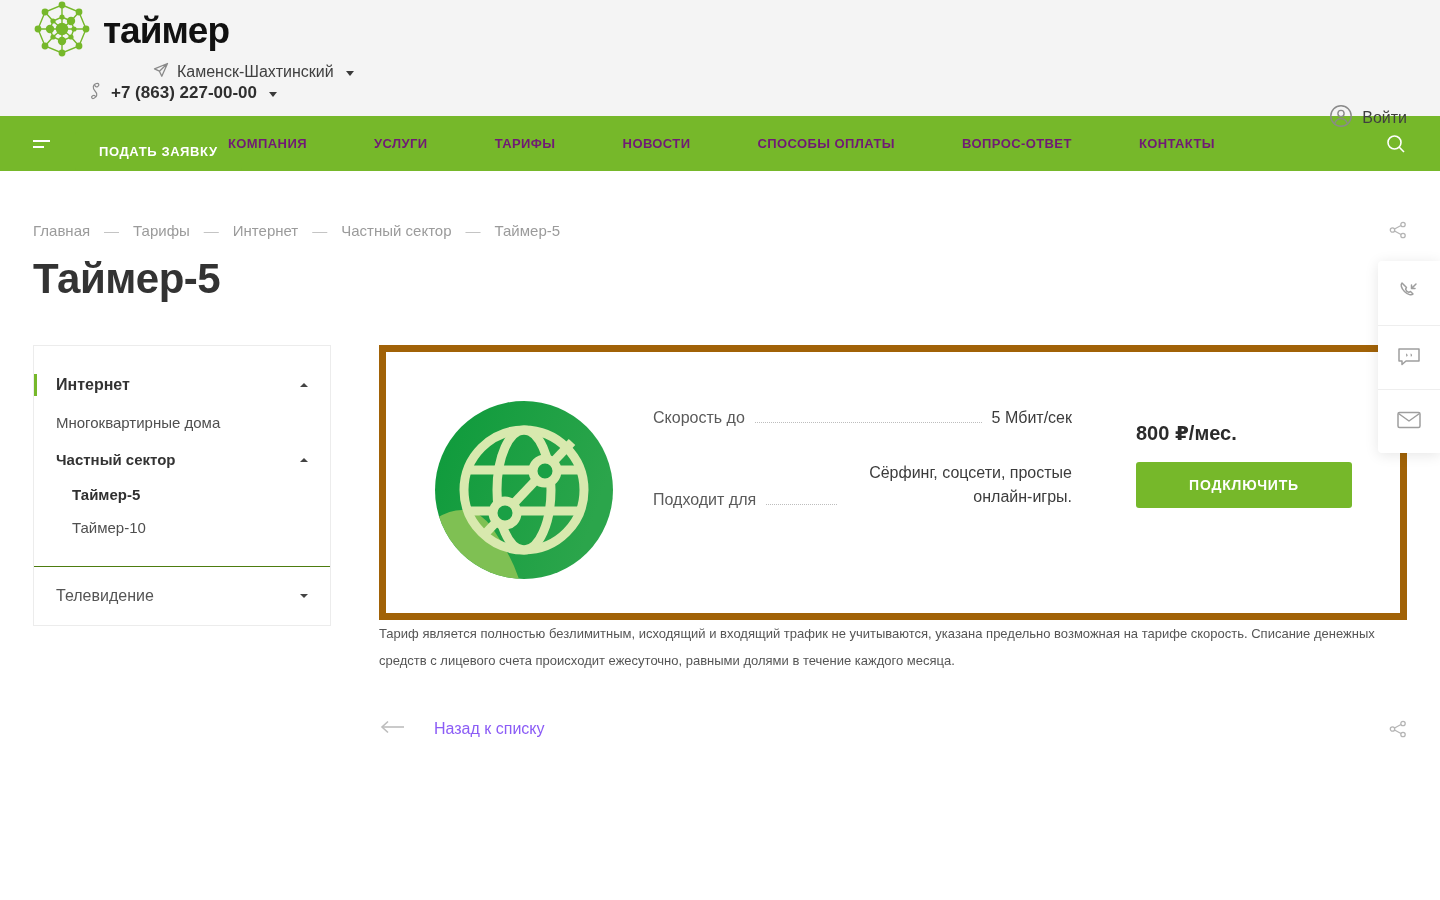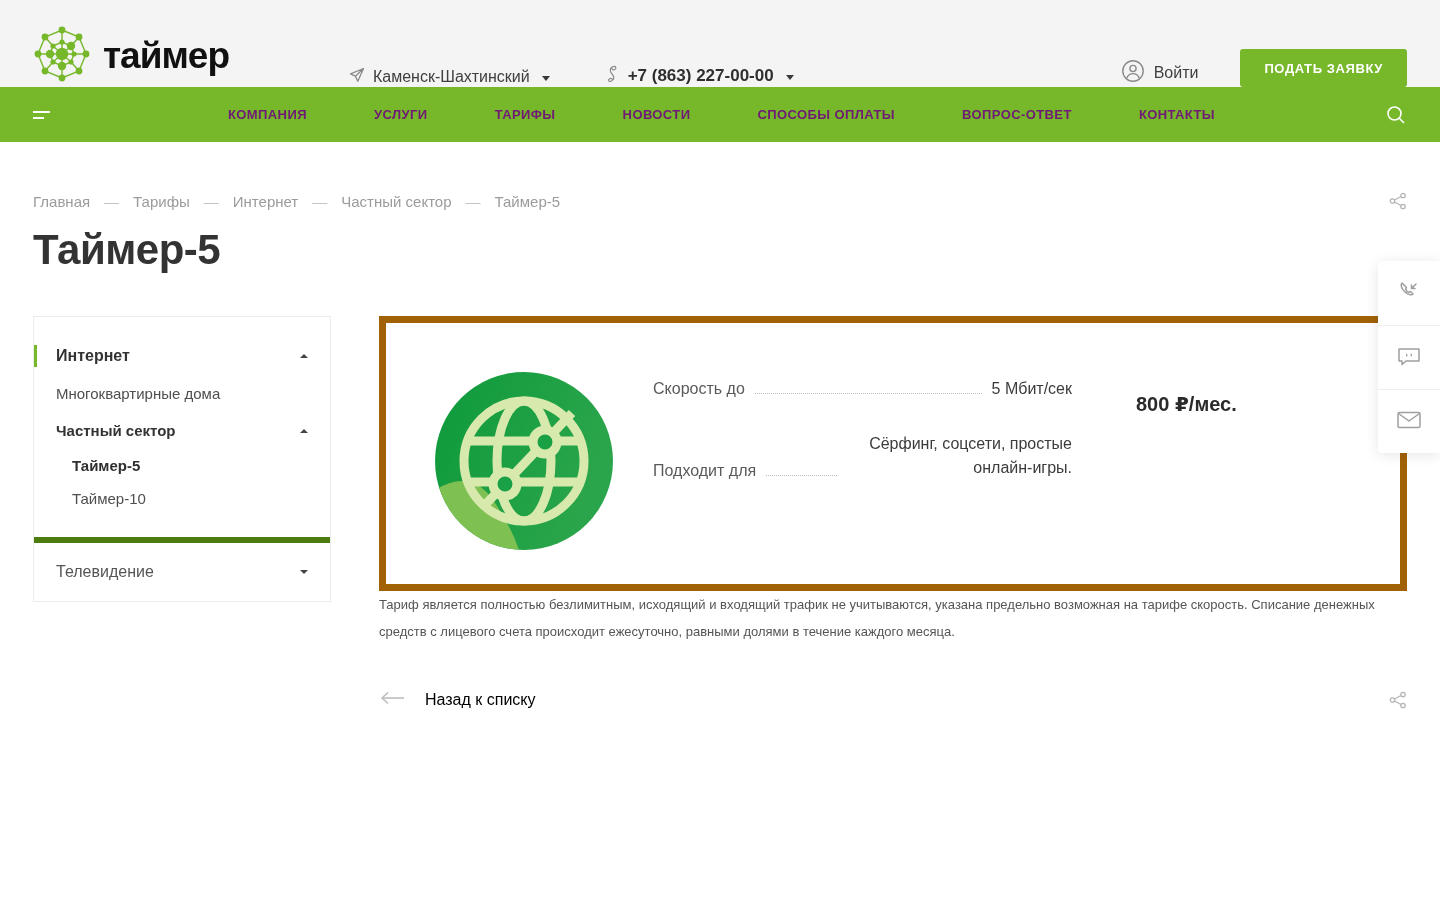--- a/index.html
+++ b/index.html
@@ -1,21 +1,21 @@
 <!DOCTYPE html>
 <html><head>
 <meta charset="utf-8">
 <style>
   * { margin:0; padding:0; box-sizing:border-box; }
   html,body { width:1440px; height:900px; overflow:hidden; background:#fff;
     font-family:"Liberation Sans","DejaVu Sans",sans-serif; }
   .page { position:relative; width:1440px; height:900px; }
 
   
-  .header { height:87px; background:#f4f4f4; display:flex; align-items:flex-end; padding:0 33px; }
+  .header { height:116px; background:#f4f4f4; display:flex; align-items:flex-start; padding:0 33px;flex-direction:column; }
   .logo { display:flex; align-items:center; gap:12px; cursor:pointer; }
   .logo-text { font-size:37px; font-weight:bold; color:#111; letter-spacing:-1px; }
   .hgroup { display:flex; align-items:center; gap:8px; }
   .city { margin-left:120px; }
   .city-label { font-size:16px; color:#3f3f3f; }
   .phone-wrap { margin-left:55px; }
   .phone-num { font-size:17px; font-weight:bold; color:#2f2f2f; }
   .caret { width:0; height:0; border-left:4px solid transparent; border-right:4px solid transparent;
     border-top:5px solid #3a3a3a; margin-left:4px; margin-top:2px; }
   .login { margin-left:auto; display:flex; align-items:center; gap:9px; cursor:pointer; }
@@ -51,21 +51,21 @@
   .side-row.head { font-size:16px; font-weight:bold; color:#333; }
   .accent-bar { position:absolute; left:0; top:8px; width:3px; height:22px; background:#76b82a; }
   .side-link { font-size:15px; color:#4f4f4f; }
   .side-sub { padding-left:8px; }
   .side-sub .side-row { padding:8px 22px 8px 30px; }
   .side-sub .active { font-weight:bold; color:#2f2f2f; }
   .caret-up { width:0; height:0; border-left:4px solid transparent; border-right:4px solid transparent;
     border-bottom:4px solid #444; margin-left:auto; }
   .caret-dn { width:0; height:0; border-left:4px solid transparent; border-right:4px solid transparent;
     border-top:4px solid #444; margin-left:auto; }
-  .side-sec2 { border-top:6px solid #4d7c0f; }
+  .side-sec2 { border-top:1px solid #4d7c0f; }
   .side-sec2 .side-row { padding:20px 22px; }
   .side-sec2 .side-link { font-size:16px; color:#555; }
 
   
   .card-col { flex:1; margin-left:48px; }
   .card { border:7px solid #a16207; height:275px; display:flex; padding:49px 48px 0 49px; }
   .globe-wrap { width:178px; height:178px; flex-shrink:0; }
   .info-col { flex:1; margin-left:40px; padding-top:8px; min-width:0; }
   .info-row { display:flex; align-items:flex-end; }
   .info-row + .info-row { margin-top:34px; }
@@ -75,21 +75,21 @@
   .fits-value { max-width:225px; line-height:24px; }
   .price-col { width:216px; flex-shrink:0; margin-left:64px; padding-top:20px; }
   .price { font-size:20px; font-weight:bold; color:#2b2b2b; }
   .connect-btn { margin-top:17px; width:216px; height:46px; background:#76b82a; color:#fff; border:none;
     border-radius:3px; font-size:14px; font-weight:bold; letter-spacing:.8px; cursor:pointer; font-family:inherit; }
 
   .descr { width:1010px; font-size:13px; line-height:27px; color:#555; }
 
   .back-row { margin-top:46px; display:flex; align-items:center; }
   .back-link { display:flex; align-items:center; gap:20px; cursor:pointer; }
-  .back-label { font-size:16px; color:#000000; }
+  .back-label { font-size:16px; color:#8b5cf6;margin-left:9px; }
 
   
   .float-panel { position:absolute; right:0; top:261px; width:62px; background:#fff;
     border-radius:4px 0 0 4px; box-shadow:0 2px 14px rgba(0,0,0,.10); }
   .float-cell { height:64px; display:flex; align-items:center; justify-content:center; cursor:pointer; }
   .float-cell + .float-cell { border-top:1px solid #eee; }
 </style>
 </head>
 <body>
 
@@ -280,20 +280,21 @@
             </div>
             <div class="info-row">
               <span class="info-label">Подходит для</span>
               <span class="leader"></span>
               <span class="info-value fits-value">Сёрфинг, соцсети, простые онлайн-игры.</span>
             </div>
           </div>
 
           <div class="price-col">
             <div class="price">800 ₽/мес.</div>
+            <button class="connect-btn">ПОДКЛЮЧИТЬ</button>
           </div>
         </div>
 
         <p class="descr">Тариф является полностью безлимитным, исходящий и входящий трафик не учитываются, указана предельно возможная на тарифе скорость. Списание денежных средств с лицевого счета происходит ежесуточно, равными долями в течение каждого месяца.</p>
 
         <div class="back-row">
           <div class="back-link">
             <span>
               <svg width="26" height="14" viewBox="0 0 26 14" fill="none" stroke="#bdbdbd" stroke-width="1.6">
                 <line x1="25" y1="7" x2="3" y2="7"></line>

